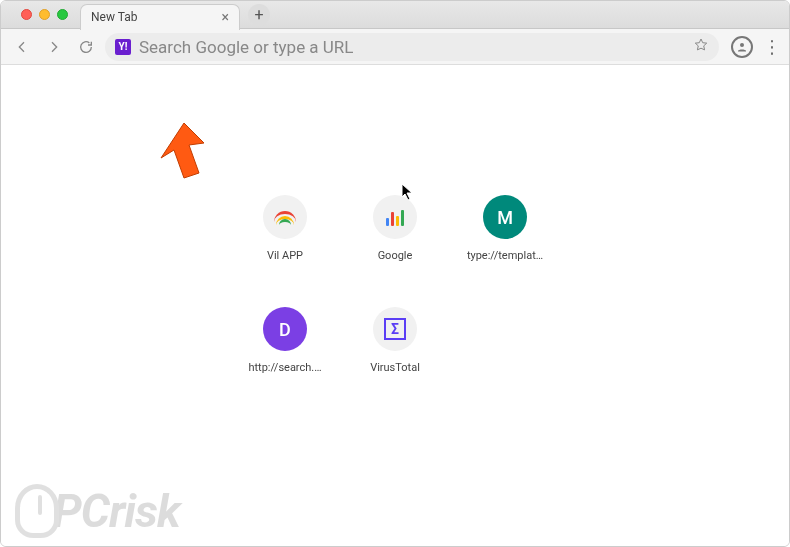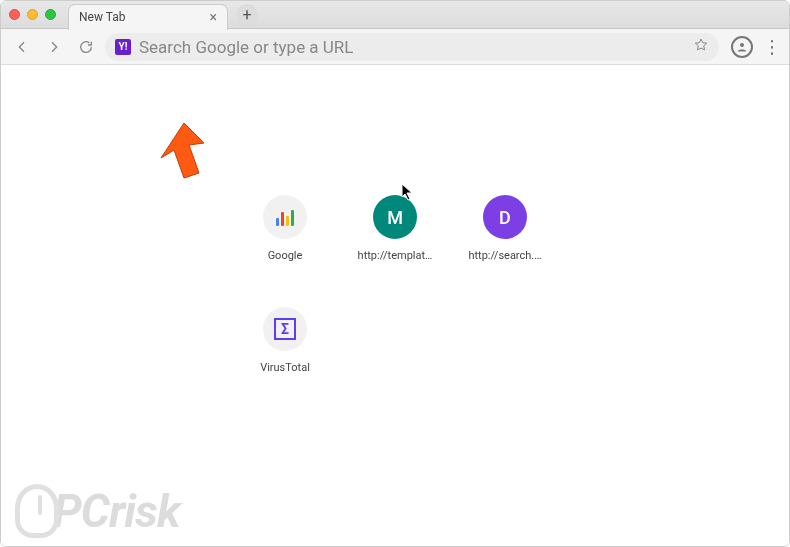--- a/index.html
+++ b/index.html
@@ -1,18 +1,18 @@
 <!DOCTYPE html>
 <html><head>
 <meta charset="utf-8">
 <style>
 * { margin: 0; padding: 0; box-sizing: border-box; font-family: -apple-system, BlinkMacSystemFont, "Segoe UI", Roboto, sans-serif; }
 body { width: 790px; height: 547px; background: #fff; border: 1px solid #ccc; border-radius: 6px; overflow: hidden; position: relative; }
 
-.titlebar { height: 28px; background: linear-gradient(#e8e8e8,#dcdcdc); display: flex; align-items: center; padding: 0 8px; border-bottom: 1px solid #c7c7c7; }
+.titlebar { height: 28px; background: linear-gradient(#e8e8e8,#dcdcdc); display: flex; align-items: center; padding: 0 20px; border-bottom: 1px solid #c7c7c7; }
 .traffic { display: flex; gap: 7px; }
 .dot { width: 11px; height: 11px; border-radius: 50%; }
 .dot.red { background: #ff5f57; border: 0.5px solid #e1483f; }
 .dot.yellow { background: #febc2e; border: 0.5px solid #e0a028; }
 .dot.green { background: #28c840; border: 0.5px solid #22a934; }
 
 .tabstrip { margin-left: 12px; display: flex; align-items: flex-end; height: 28px; }
 .tab { background: #f5f5f5; border: 1px solid #ccc; border-bottom: none; border-radius: 7px 7px 0 0; height: 26px; display: flex; align-items: center; padding: 0 10px; min-width: 160px; font-size: 12px; color: #444; position: relative; top: 1px; }
 .tab .close { margin-left: auto; color: #777; font-size: 14px; }
 .newtab { width: 22px; height: 22px; border-radius: 50%; background: #ddd; display: flex; align-items: center; justify-content: center; margin-left: 8px; color: #555; font-size: 16px; align-self: center; }
@@ -118,32 +118,38 @@
     </div>
     <div class="kebab">⋮</div>
   </div>
 </div>
 
 <div class="content">
 
   <div class="shortcuts" id="shortcuts">
       <div class="sc">
         <div class="circle">
+          <div class="icon-rainbow"></div>
+        </div>
+        <div class="label">Vil APP</div>
+      </div>
+      <div class="sc">
+        <div class="circle">
           <div class="icon-bars">
             <span></span>
             <span></span>
             <span></span>
             <span></span>
           </div>
         </div>
         <div class="label">Google</div>
       </div>
       <div class="sc">
         <div class="circle letter bg-m">M</div>
-        <div class="label">http://templat…</div>
+        <div class="label">type://templat…</div>
       </div>
       <div class="sc">
         <div class="circle letter bg-d">D</div>
         <div class="label">http://search.…</div>
       </div>
       <div class="sc">
         <div class="circle">
           <div class="icon-sigma">Σ</div>
         </div>
         <div class="label">VirusTotal</div>

